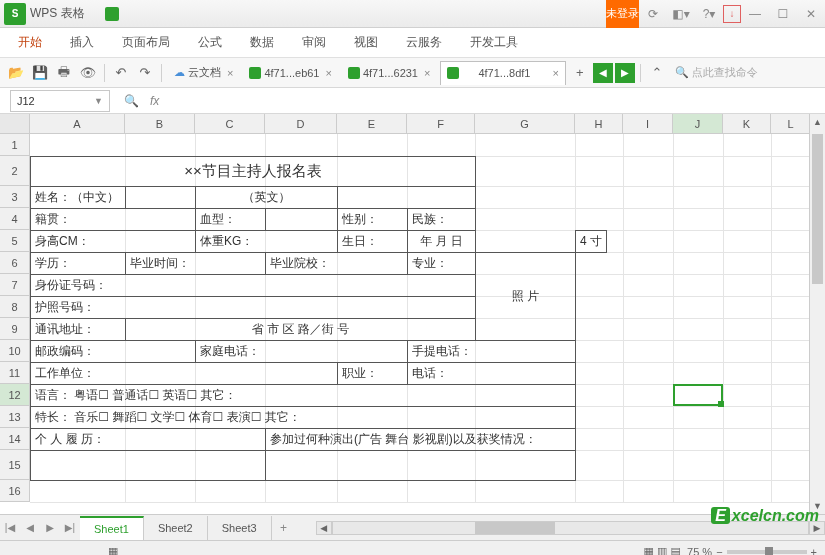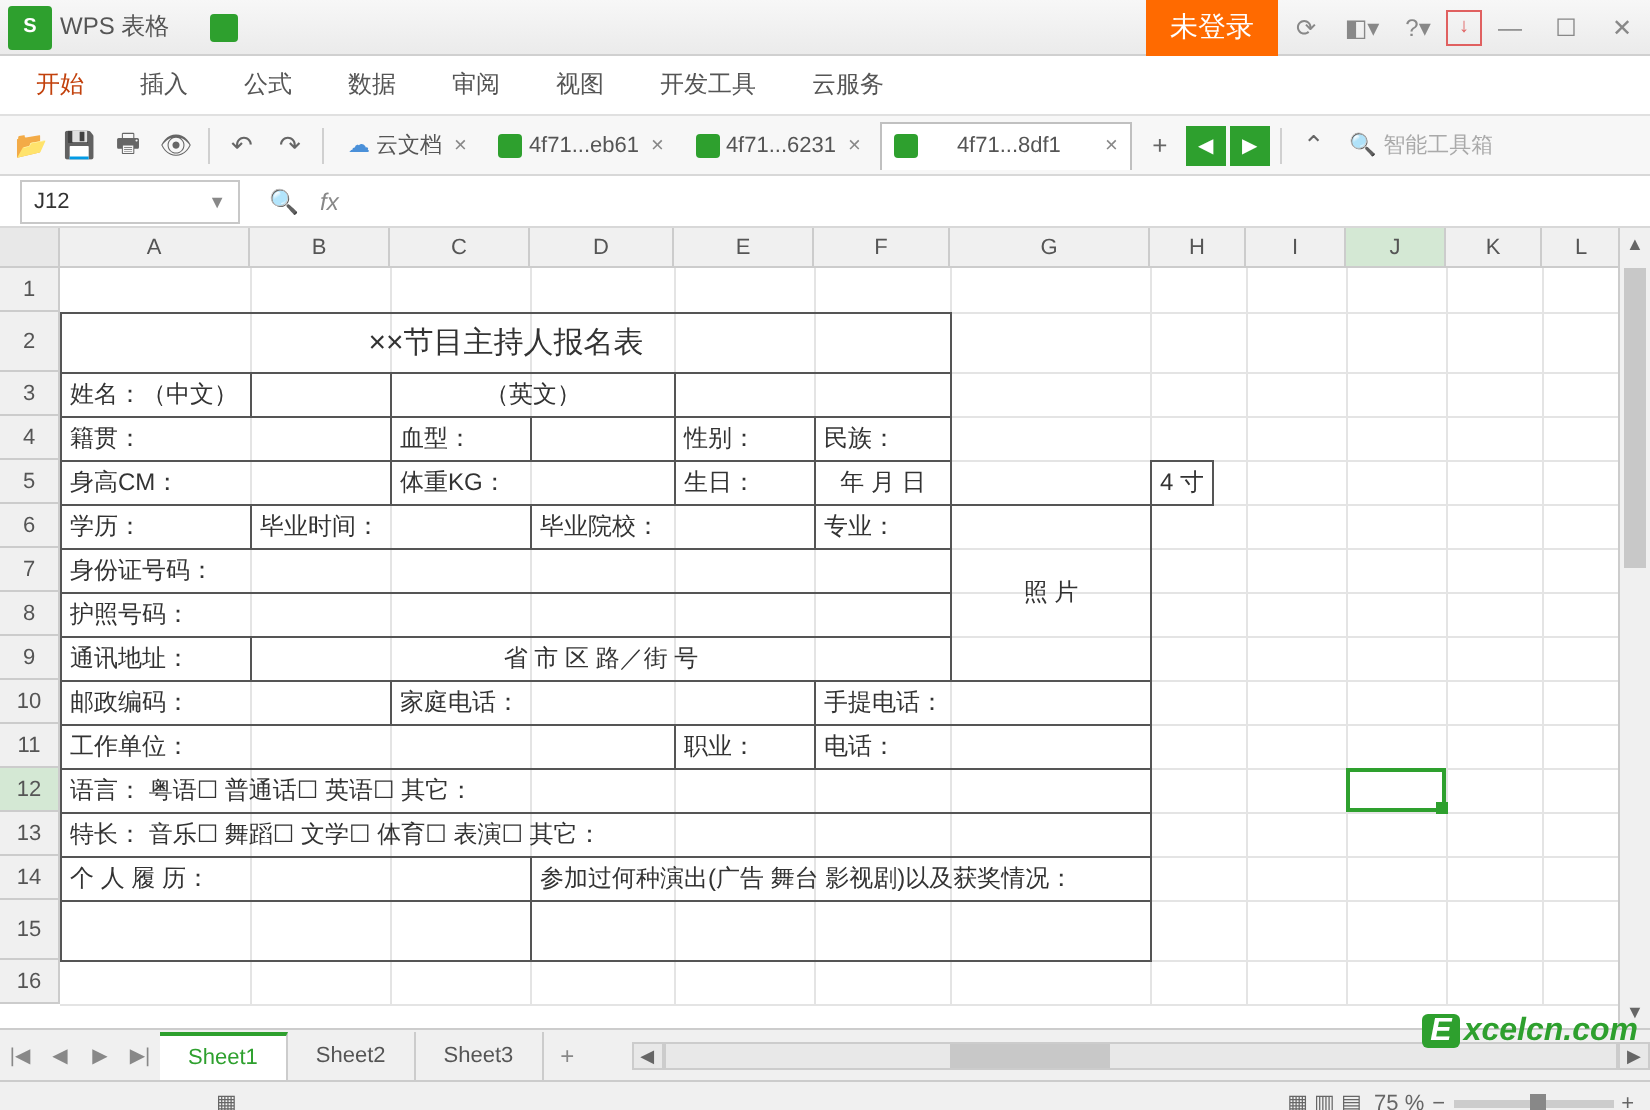--- a/index.html
+++ b/index.html
@@ -3,36 +3,36 @@
 <meta charset="utf-8">
 <style>
 *{margin:0;padding:0;box-sizing:border-box;font-family:"Microsoft YaHei",sans-serif;}
 body{background:#fff;width:825px;height:555px;overflow:hidden;position:relative;font-size:12px;color:#333;}
 .titlebar{height:28px;background:linear-gradient(#f7f7f7,#ebebeb);display:flex;align-items:center;border-bottom:1px solid #d0d0d0;}
 .logo{width:22px;height:22px;background:#2ea02e;color:#fff;font-size:10px;display:flex;align-items:center;justify-content:center;margin:0 4px;border-radius:2px;font-weight:bold;}
 .appname{font-size:12px;color:#555;margin-right:20px;}
 .doc-icon{width:14px;height:14px;background:#2ea02e;border-radius:2px;margin-right:4px;}
 .titletext{font-size:11px;color:#666;flex:0 0 auto;}
 .tspace{flex:1;}
-.unlogged{background:#ff6a00;color:#fff;height:28px;padding:0 12px;display:flex;align-items:center;font-size:14px;}
+.unlogged{background:#ff6a00;color:#fff;height:28px;padding:0 0;display:flex;align-items:center;font-size:11px;}
 .wbtn{width:28px;height:28px;display:flex;align-items:center;justify-content:center;color:#888;cursor:pointer;}
 .ribbon{height:30px;background:#fff;display:flex;align-items:center;border-bottom:1px solid #e0e0e0;padding-left:4px;}
 .rtab{padding:0 14px;height:30px;display:flex;align-items:center;font-size:12px;color:#555;cursor:pointer;}
 .rtab.active{color:#c2410c;}
 .toolbar{height:30px;background:#f7f7f7;display:flex;align-items:center;border-bottom:1px solid #d8d8d8;padding:0 4px;}
 .ticon{width:22px;height:22px;display:flex;align-items:center;justify-content:center;margin:0 1px;cursor:pointer;color:#666;font-size:13px;}
 .sep{width:1px;height:18px;background:#d0d0d0;margin:0 4px;}
 .dtab{display:flex;align-items:center;height:24px;padding:0 6px;margin:0 2px;font-size:11px;color:#555;cursor:pointer;}
 .dtab.active{background:#fff;border:1px solid #c0c0c0;border-bottom:none;gap:16px;}
 .dtab .di{width:12px;height:12px;background:#2ea02e;border-radius:2px;margin-right:3px;}
 .dtab .dx{margin-left:6px;color:#888;}
 .navarr{width:20px;height:20px;background:#2ea02e;color:#fff;display:flex;align-items:center;justify-content:center;font-size:10px;margin:0 1px;cursor:pointer;}
 .searchbox{flex:1;display:flex;align-items:center;padding-left:6px;color:#aaa;font-size:11px;}
 .fbar{height:26px;background:#fff;display:flex;align-items:center;border-bottom:1px solid #d8d8d8;}
-.namebox{width:110px;height:22px;border:1px solid #c8c8c8;margin-left:10px;display:flex;align-items:center;padding:0 6px;font-size:11px;}
+.namebox{width:100px;height:22px;border:1px solid #c8c8c8;margin-left:10px;display:flex;align-items:center;padding:0 6px;font-size:11px;}
 .namebox .dd{margin-left:auto;color:#888;font-size:9px;}
 .fxarea{display:flex;align-items:center;margin-left:10px;}
 .fxbtn{width:24px;height:22px;display:flex;align-items:center;justify-content:center;color:#999;}
 .fxlbl{font-style:italic;color:#888;margin-left:6px;font-size:12px;}
 .grid{position:relative;height:400px;overflow:hidden;background:#fff;}
 .colhdr{display:flex;height:20px;background:#f0f0f0;border-bottom:1px solid #ccc;}
 .corner{width:30px;border-right:1px solid #ccc;background:#e8e8e8;}
 .ch{border-right:1px solid #ccc;display:flex;align-items:center;justify-content:center;font-size:11px;color:#555;cursor:pointer;}
 .ch.sel{background:#d4e8d4;}
 .gbody{display:flex;}
@@ -83,26 +83,27 @@
   <div class="wbtn">?▾</div>
   <div class="wbtn" style="border:1px solid #e06060;color:#e06060;width:18px;height:18px;font-size:10px;">↓</div>
   <div class="wbtn">—</div>
   <div class="wbtn">☐</div>
   <div class="wbtn close">✕</div>
 </div>
 
 <div class="ribbon">
   <div class="rtab active">开始</div>
   <div class="rtab">插入</div>
+  <div class="rtab">页面布局</div>
   <div class="rtab">公式</div>
   <div class="rtab">数据</div>
   <div class="rtab">审阅</div>
   <div class="rtab">视图</div>
+  <div class="rtab">云服务</div>
   <div class="rtab">开发工具</div>
-  <div class="rtab">云服务</div>
 </div>
 
 <div class="toolbar">
   <div class="ticon" style="color:#e8a030;">📂</div>
   <div class="ticon" style="color:#4a90d9;">💾</div>
   <div class="ticon">🖶</div>
   <div class="ticon">👁</div>
   <div class="sep"></div>
   <div class="ticon">↶</div>
   <div class="ticon">↷</div>
@@ -125,21 +126,21 @@
   <div class="dtab active">
       <span class="di"></span>
       <span>4f71...8df1</span>
       <span class="dx">×</span>
     </div>
   <div class="ticon">+</div>
   <div class="navarr">◀</div>
   <div class="navarr">▶</div>
   <div class="sep"></div>
   <div class="ticon">⌃</div>
-  <div class="searchbox"><span>🔍</span>&nbsp;<span>智能工具箱</span></div>
+  <div class="searchbox"><span>🔍</span>&nbsp;<span>点此查找命令</span></div>
 </div>
 
 <div class="fbar">
   <div class="namebox">
       <span>J12</span>
       <span class="dd">▼</span>
     </div>
   <div class="fxarea">
     <div class="fxbtn">🔍</div>
     <div class="fxlbl">fx</div>

